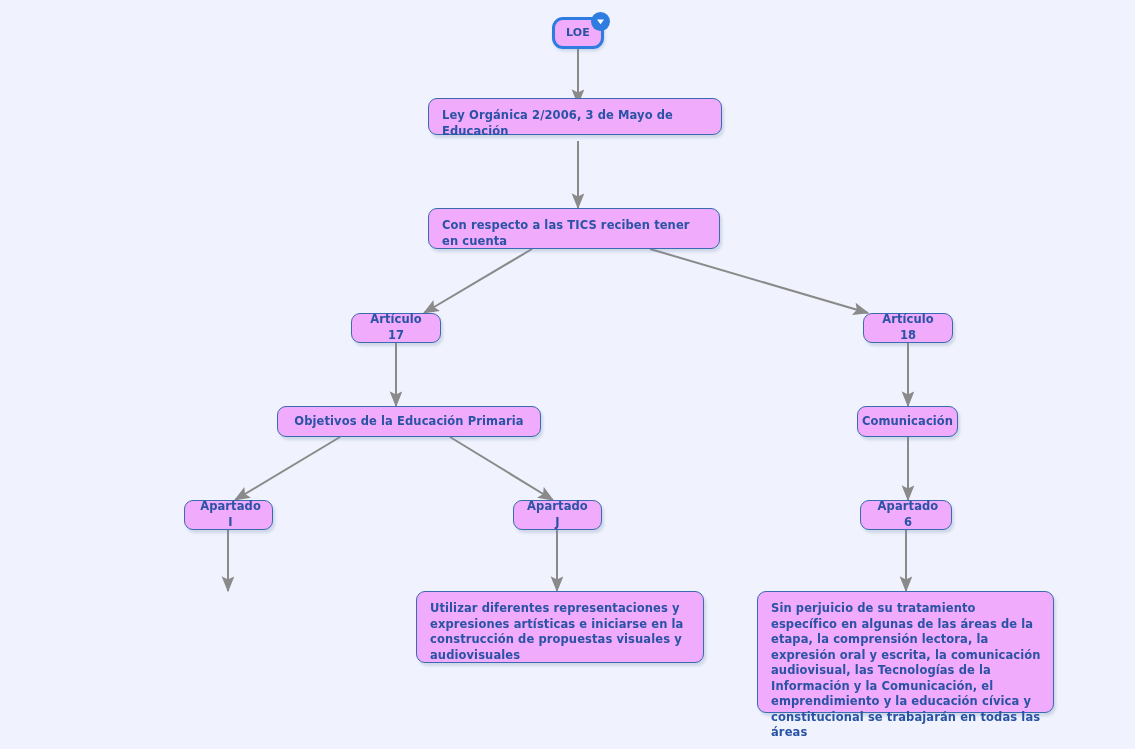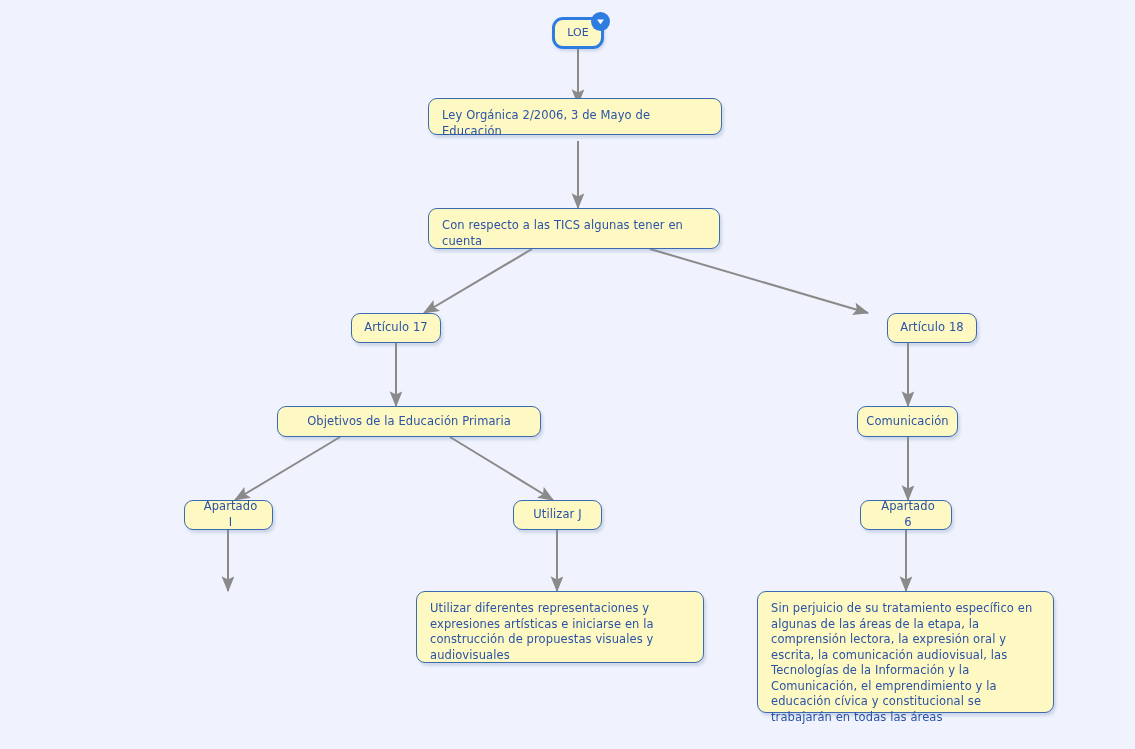--- a/index.html
+++ b/index.html
@@ -19,27 +19,27 @@
     position: absolute;
     left: 0;
     top: 0;
     width: 1135px;
     height: 749px;
     pointer-events: none;
   }
   .node {
     position: absolute;
     box-sizing: border-box;
-    background: #fef9c3;
+    background: #f0abfc;
     border: 1.6px solid #3a6bb0;
     border-radius: 9px;
     box-shadow: 2px 3px 3px rgba(120,140,180,0.28);
     color: #2a52a5;
     font-size: 11.5px;
-    font-weight: normal;
+    font-weight: bold;
     line-height: 1.35;
     letter-spacing: 0.1px;
     z-index: 2;
   }
   .node .label {
     display: block;
     white-space: pre-line;
   }
   
   .node.center {
@@ -115,45 +115,45 @@
         <path d="M2,3.4 L9,3.4 L5.5,8.2 Z" fill="#ffffff"></path>
       </svg>
     </span>
   </div>
 
   <div class="node para" style="left:428px; top:98px; width:294px; height:37px;">
     <span class="label">Ley Orgánica 2/2006, 3 de Mayo de Educación</span>
   </div>
 
   <div class="node para" style="left:428px; top:208px; width:292px; height:41px;">
-    <span class="label">Con respecto a las TICS algunas tener en cuenta</span>
+    <span class="label">Con respecto a las TICS reciben tener en cuenta</span>
   </div>
 
   <div class="node center" style="left:351px; top:313px; width:90px; height:30px;">
     <span class="label">Artículo 17</span>
   </div>
 
-  <div class="node center" style="left:863px; top:313px; width:90px; height:30px;margin-left:24px;">
+  <div class="node center" style="left:863px; top:313px; width:90px; height:30px;">
     <span class="label">Artículo 18</span>
   </div>
 
   <div class="node center" style="left:277px; top:406px; width:264px; height:31px;">
     <span class="label">Objetivos de la Educación Primaria</span>
   </div>
 
   <div class="node center" style="left:857px; top:406px; width:101px; height:31px;">
     <span class="label">Comunicación</span>
   </div>
 
   <div class="node center" style="left:184px; top:500px; width:89px; height:30px;padding-left:16px;">
     <span class="label">Apartado I</span>
   </div>
 
   <div class="node center" style="left:513px; top:500px; width:89px; height:30px;">
-    <span class="label">Utilizar J</span>
+    <span class="label">Apartado J</span>
   </div>
 
   <div class="node center" style="left:860px; top:500px; width:92px; height:30px;padding-left:16px;">
     <span class="label">Apartado 6</span>
   </div>
 
 
   <div class="node para" style="left:757px; top:591px; width:297px; height:122px;">
     <span class="label">Sin perjuicio de su tratamiento específico en algunas de las áreas de la etapa, la comprensión lectora, la expresión oral y escrita, la comunicación audiovisual, las Tecnologías de la Información y la Comunicación, el emprendimiento y la educación cívica y constitucional se trabajarán en todas las áreas</span>
   </div>

